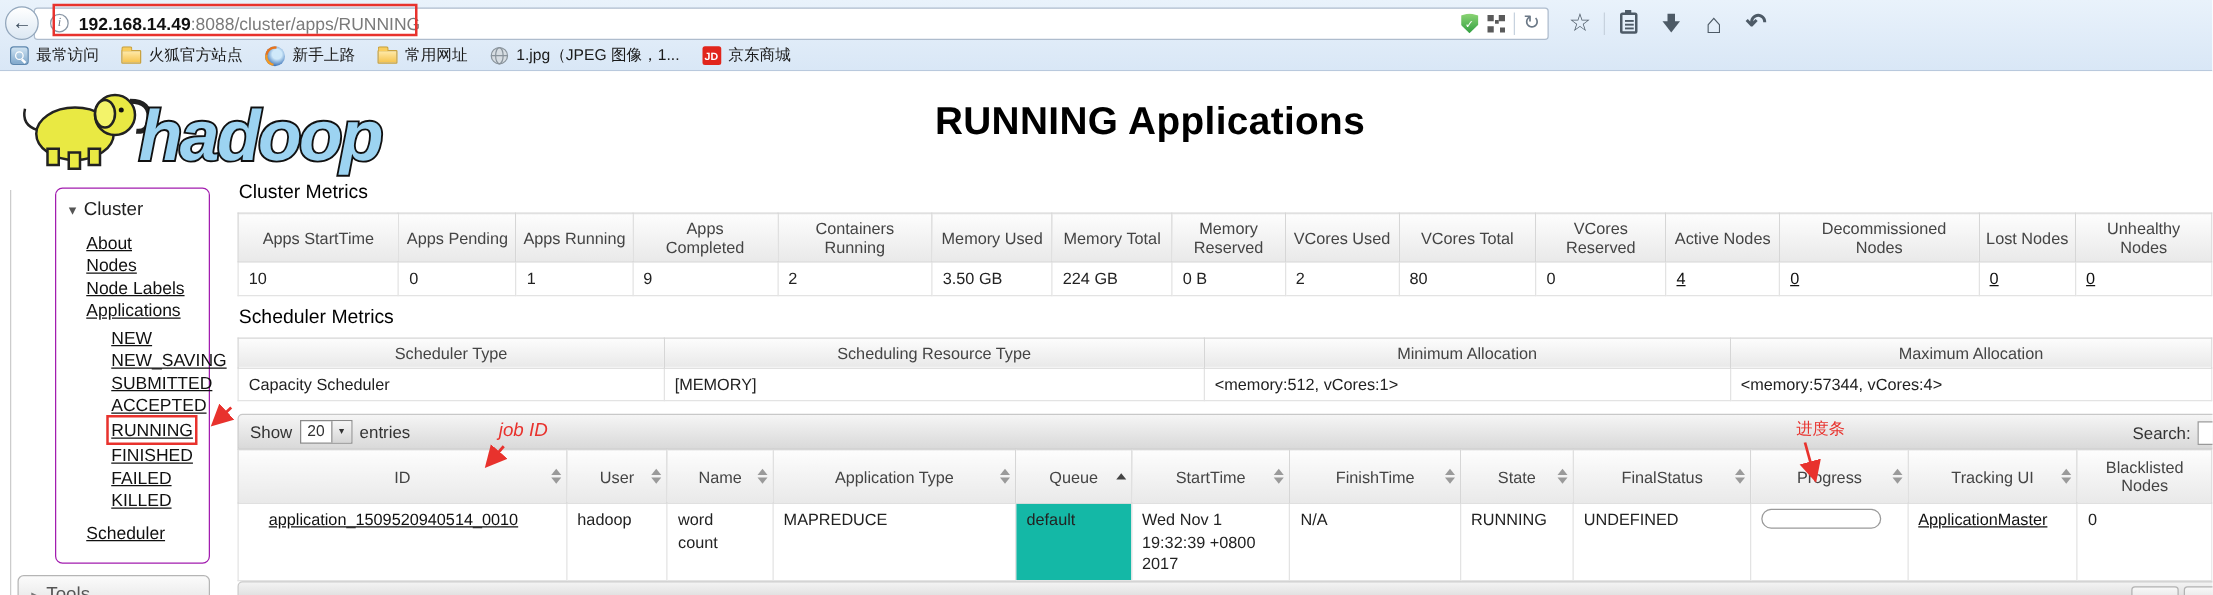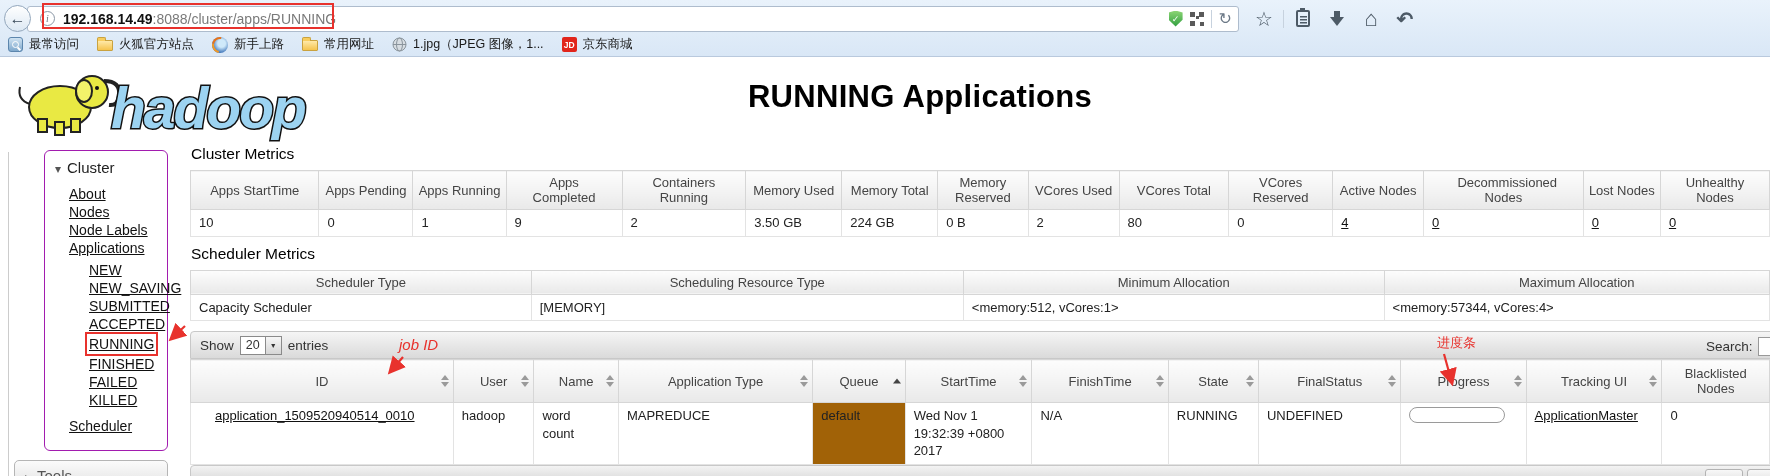--- a/index.html
+++ b/index.html
@@ -114,21 +114,21 @@
                    background:linear-gradient(#f6f6f6,#d6d6d6);}
   .mini-select .dd::before{content:"\25BC";font-size:7px;color:#333;}
   .search-wrap{position:absolute;left:1515px;top:5px;display:flex;align-items:center;gap:5px;}
   .search-input{width:110px;height:19px;border:1px solid #999;background:#fff;}
 
   .apps-table th{padding:6px 4px;}
   .sorter{position:absolute;right:4px;top:50%;transform:translateY(-50%);display:flex;flex-direction:column;gap:2px;}
   .sorter .up{width:0;height:0;border-left:4px solid transparent;border-right:4px solid transparent;border-bottom:5px solid #9a9a9a;}
   .sorter .dn{width:0;height:0;border-left:4px solid transparent;border-right:4px solid transparent;border-top:5px solid #9a9a9a;}
   .sorter.asc .up{border-bottom-color:#444;}
-  td.sorted{background:#a16207;}
+  td.sorted{background:#14b8a6;}
   td.id-cell{padding-left:24px;}
   td .wrap-narrow{display:inline-block;max-width:46px;}
   .pbar{width:96px;height:16px;border:1px solid #9a9a9a;border-radius:8px;background:#fff;overflow:hidden;}
   .pbar-fill{height:100%;background:#6fbf5a;width:0;}
 
   .dt-footer{width:1612px;height:18px;background:linear-gradient(#f3f3f3,#d8d8d8);
              border:1px solid #c8c8c8;border-radius:4px;position:relative;margin-top:0;}
   .pg-btn{position:absolute;top:3px;height:15px;border:1px solid #b3b3b3;border-radius:3px;
           background:linear-gradient(#f8f8f8,#e0e0e0);}
   .pg-btn.b1{right:58px;width:38px;} .pg-btn.b2{right:8px;width:46px;}

